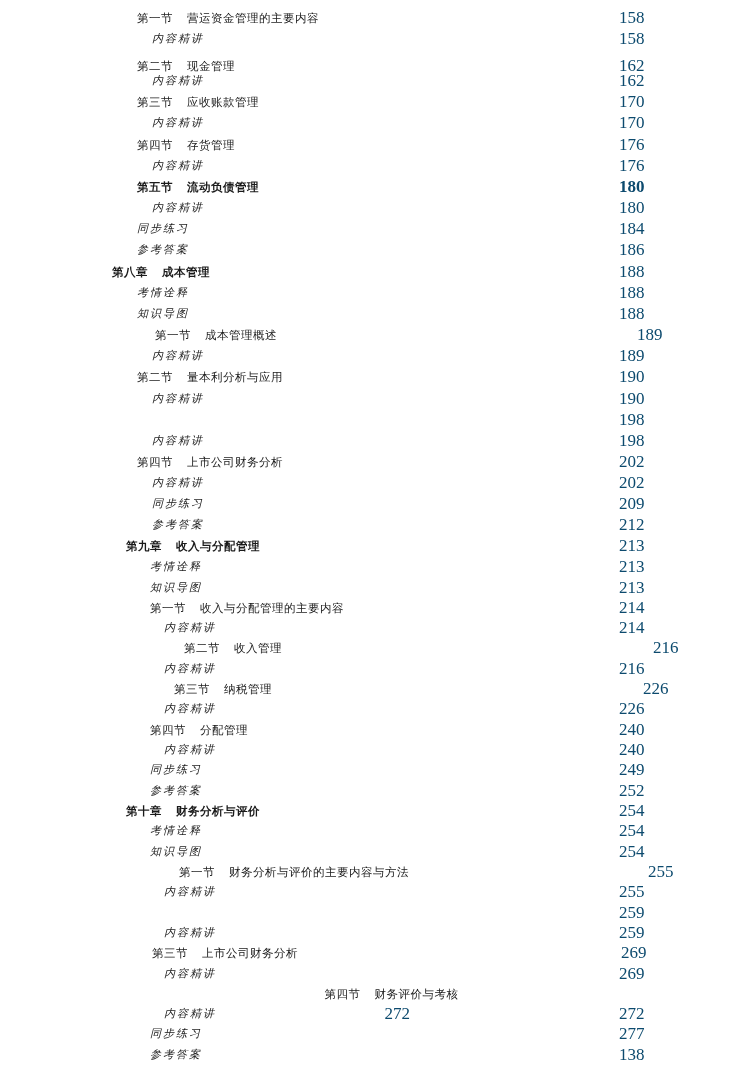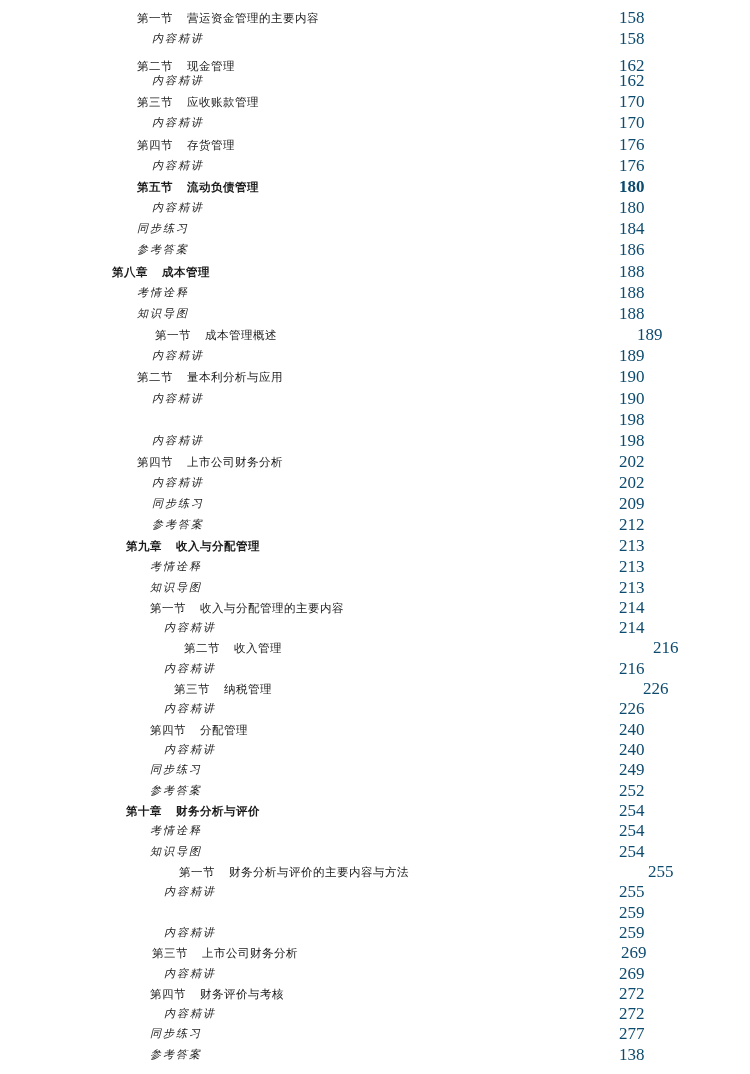--- a/index.html
+++ b/index.html
@@ -258,21 +258,21 @@
     <div class="row section" style="left: 152px; top: 943px; width: 491px;">
       <span class="label"><span class="num">第三节</span><span>上市公司财务分析</span></span>
       <span class="leader"></span>
       <span class="page">269</span>
     </div>
     <div class="row sub" style="left: 164px; top: 964px; width: 477px;">
       <span class="label"><span>内容精讲</span></span>
       <span class="leader"></span>
       <span class="page">269</span>
     </div>
-    <div class="row section" style="left: 150px; top: 984px; width: 491px;">
+    <div class="row section" style="left: 150px; top: 984px; width: 491px; flex-direction: column;">
       <span class="label"><span class="num">第四节</span><span>财务评价与考核</span></span>
       <span class="leader"></span>
       <span class="page">272</span>
     </div>
     <div class="row sub" style="left: 164px; top: 1004px; width: 477px;">
       <span class="label"><span>内容精讲</span></span>
       <span class="leader"></span>
       <span class="page">272</span>
     </div>
     <div class="row sub" style="left: 150px; top: 1024px; width: 491px;">

